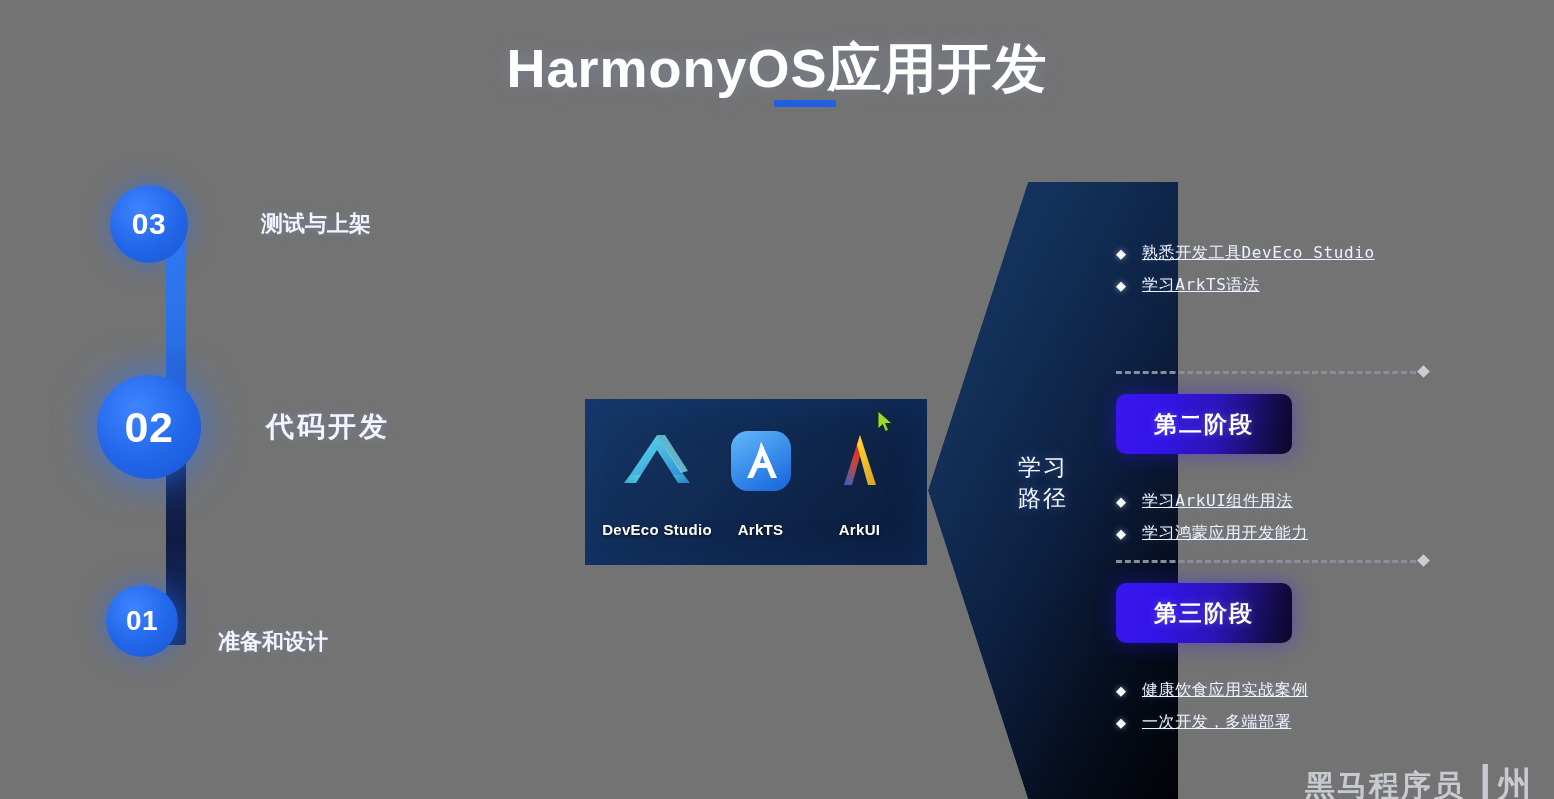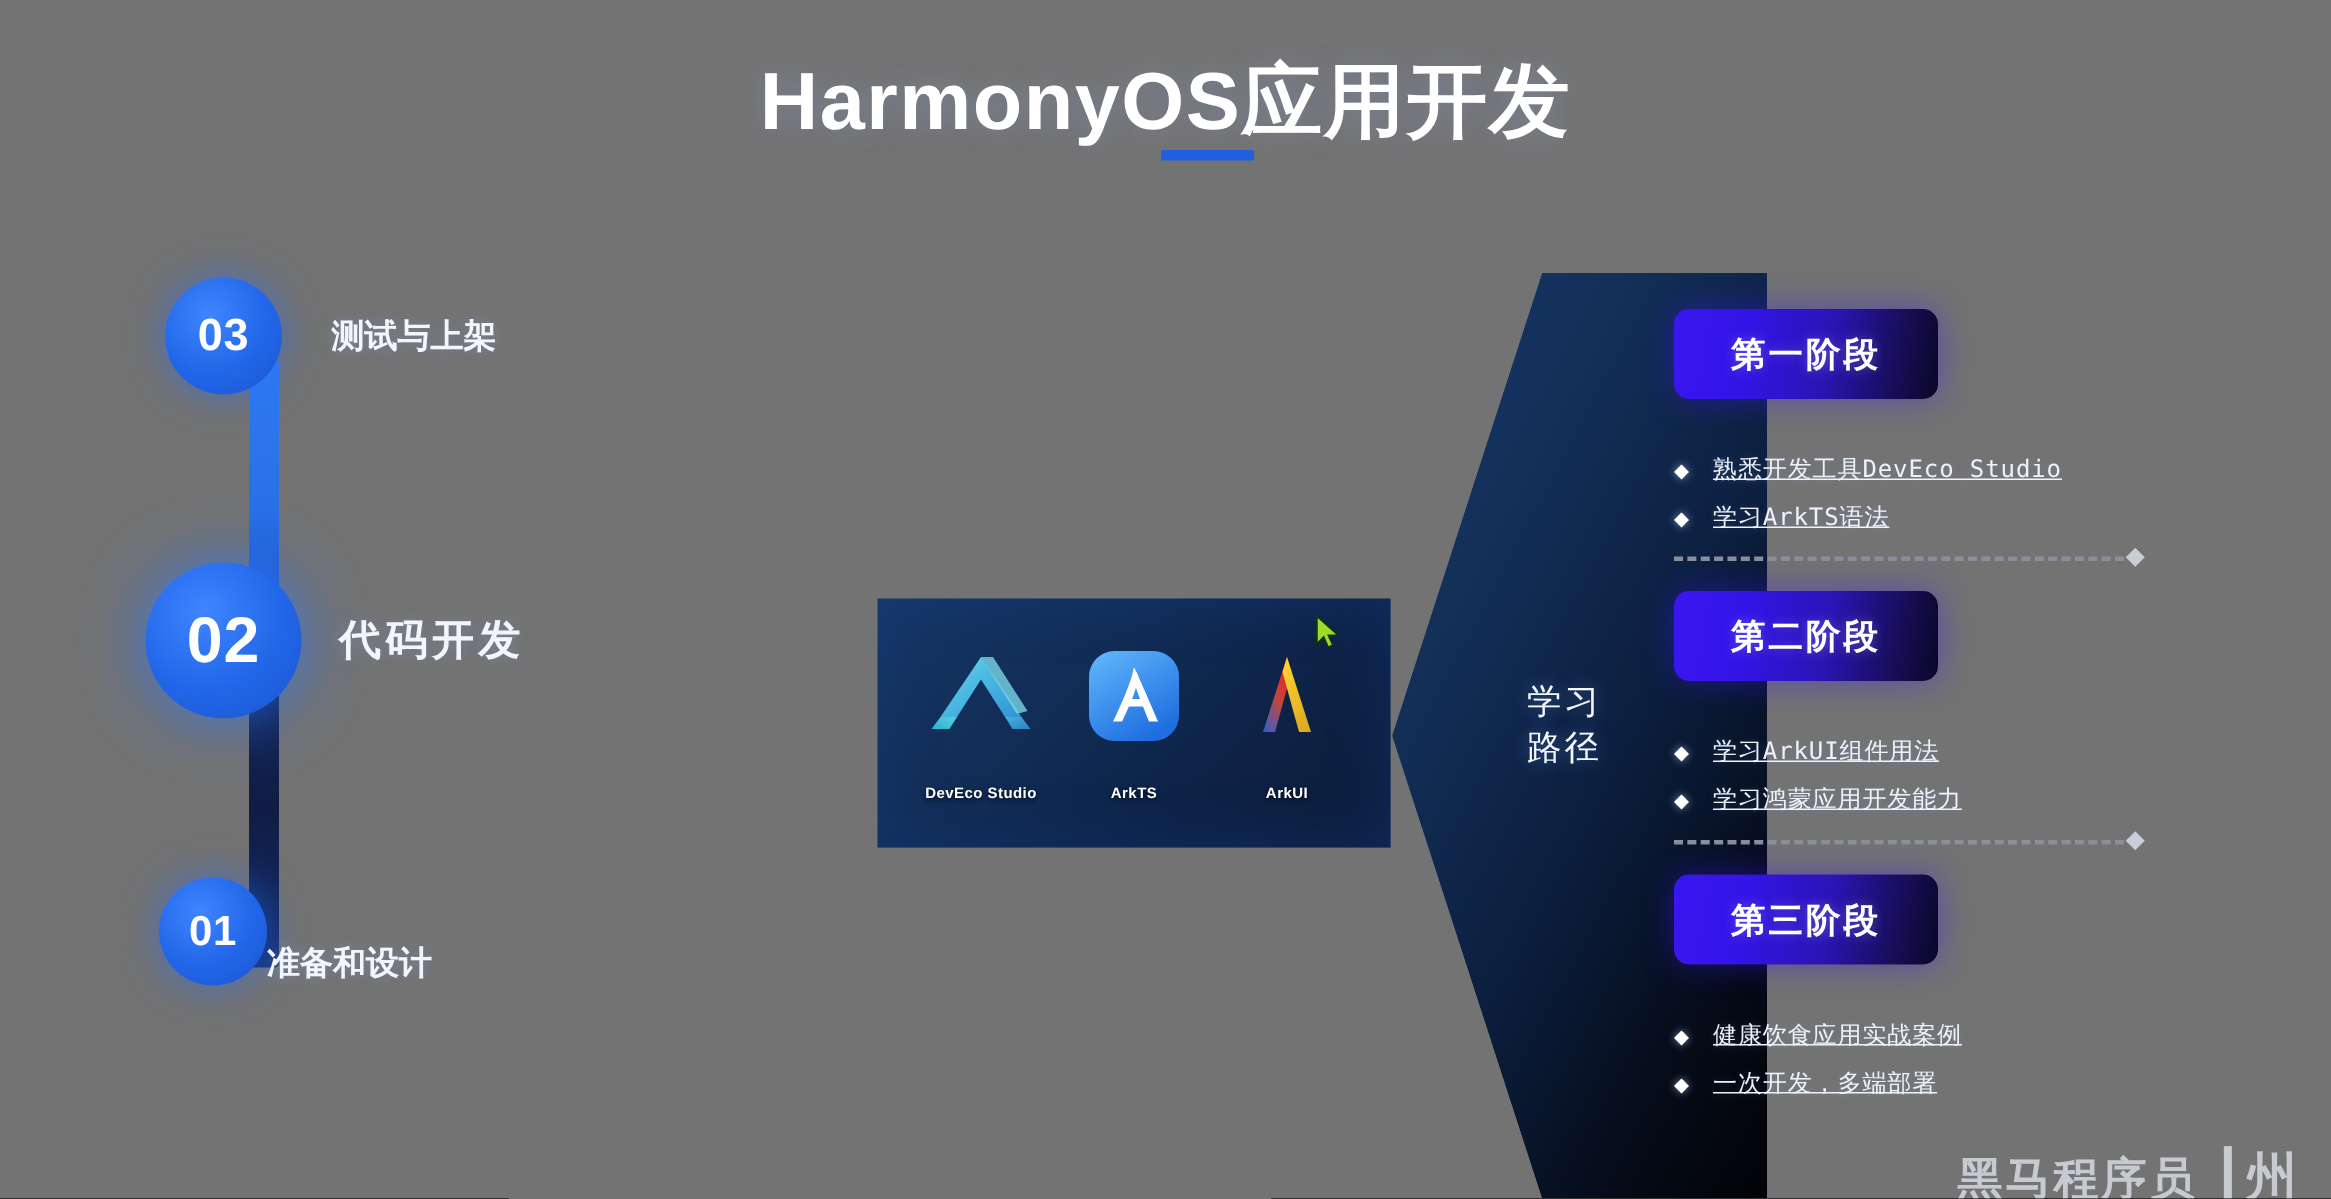--- a/index.html
+++ b/index.html
@@ -20,21 +20,21 @@
     text-shadow:0 0 18px rgba(150,180,255,.25);
   }
   .title-underline-holder { position:absolute; left:268px; bottom:-10px; width:62px; height:7px; background:#1f5fe0; border-radius:1px; }
 
   
   .timeline { position:absolute; left:110px; top:185px; width:400px; height:520px; }
   .tl-bar { position:absolute; left:56px; width:20px; border-radius:3px; }
   .tl-bar.upper { top:55px; height:185px; background:linear-gradient(180deg,#2f7bf0 0%,#2a6fe6 55%,#1b4bb4 100%); }
   .tl-bar.lower { top:250px; height:210px; background:linear-gradient(180deg,#16275c 0%,#101c43 50%,#16306e 100%); }
 
-  .tl-node { position:absolute; display:flex; align-items:center; }
+  .tl-node { position:absolute; display:flex; align-items:center;gap:40px; }
   .tl-dot {
     border-radius:50%;
     background:radial-gradient(circle at 38% 32%, #3f84ff 0%, #2166e8 55%, #1a55cf 100%);
     display:flex; align-items:center; justify-content:center;
     color:#fff; font-weight:700; letter-spacing:0.5px;
     box-shadow:0 0 26px rgba(40,110,255,.55);
   }
   .tl-label { color:#f2f5fb; font-weight:700; white-space:nowrap; text-shadow:0 0 10px rgba(140,170,255,.3); }
 
   
@@ -55,21 +55,21 @@
 
   
   .logo-card {
     position:absolute; left:585px; top:399px; width:342px; height:166px;
     background:linear-gradient(135deg,#163766 0%,#112c55 38%,#0d2245 70%,#0b1c3a 100%);
     box-shadow:0 0 40px rgba(20,60,130,.45) inset;
   }
   .logo-row { position:absolute; left:0; top:0; width:100%; height:100%; display:flex; align-items:center; justify-content:space-around; padding:0 18px; }
   .logo-item { display:flex; flex-direction:column; align-items:center; justify-content:center; width:108px; }
   .logo-glyph { height:70px; display:flex; align-items:center; justify-content:center; }
-  .logo-caption { margin-top:25px; color:#ffffff; font-size:10px; font-weight:600; letter-spacing:.3px; text-shadow:0 1px 3px rgba(0,0,0,.7); white-space:nowrap; }
+  .logo-caption { margin-top:25px; color:#ffffff; font-size:15px; font-weight:600; letter-spacing:.3px; text-shadow:0 1px 3px rgba(0,0,0,.7); white-space:nowrap; }
 
   
   .chevron {
     position:absolute; left:928px; top:182px; width:250px; height:617px;
     background:linear-gradient(115deg,#14305c 0%,#102murky 1%,#112a52 30%,#0a1a35 62%,#04080f 100%);
     clip-path:polygon(40% 0%, 100% 0%, 100% 100%, 40% 100%, 0% 50%);
   }
   .chevron-inner {
     position:absolute; inset:0;
     background:linear-gradient(118deg,#16366a 0%,#133059 26%,#0c1f3f 55%,#050b18 82%,#010205 100%);
@@ -244,21 +244,20 @@
     <div class="chevron-inner"></div>
     <div class="chevron-label">
       <div>学习</div>
       <div>路径</div>
     </div>
   </div>
 
   <div class="phases">
 
     <div class="phase phase-1">
-      <div class="phase-chip">第一阶段</div>
       <div class="phase-bullets">
         <div class="bullet">
           <span class="bullet-diamond">◆</span>
           <span class="bullet-text">熟悉开发工具DevEco Studio</span>
         </div>
         <div class="bullet">
           <span class="bullet-diamond">◆</span>
           <span class="bullet-text">学习ArkTS语法</span>
         </div>
       </div>

